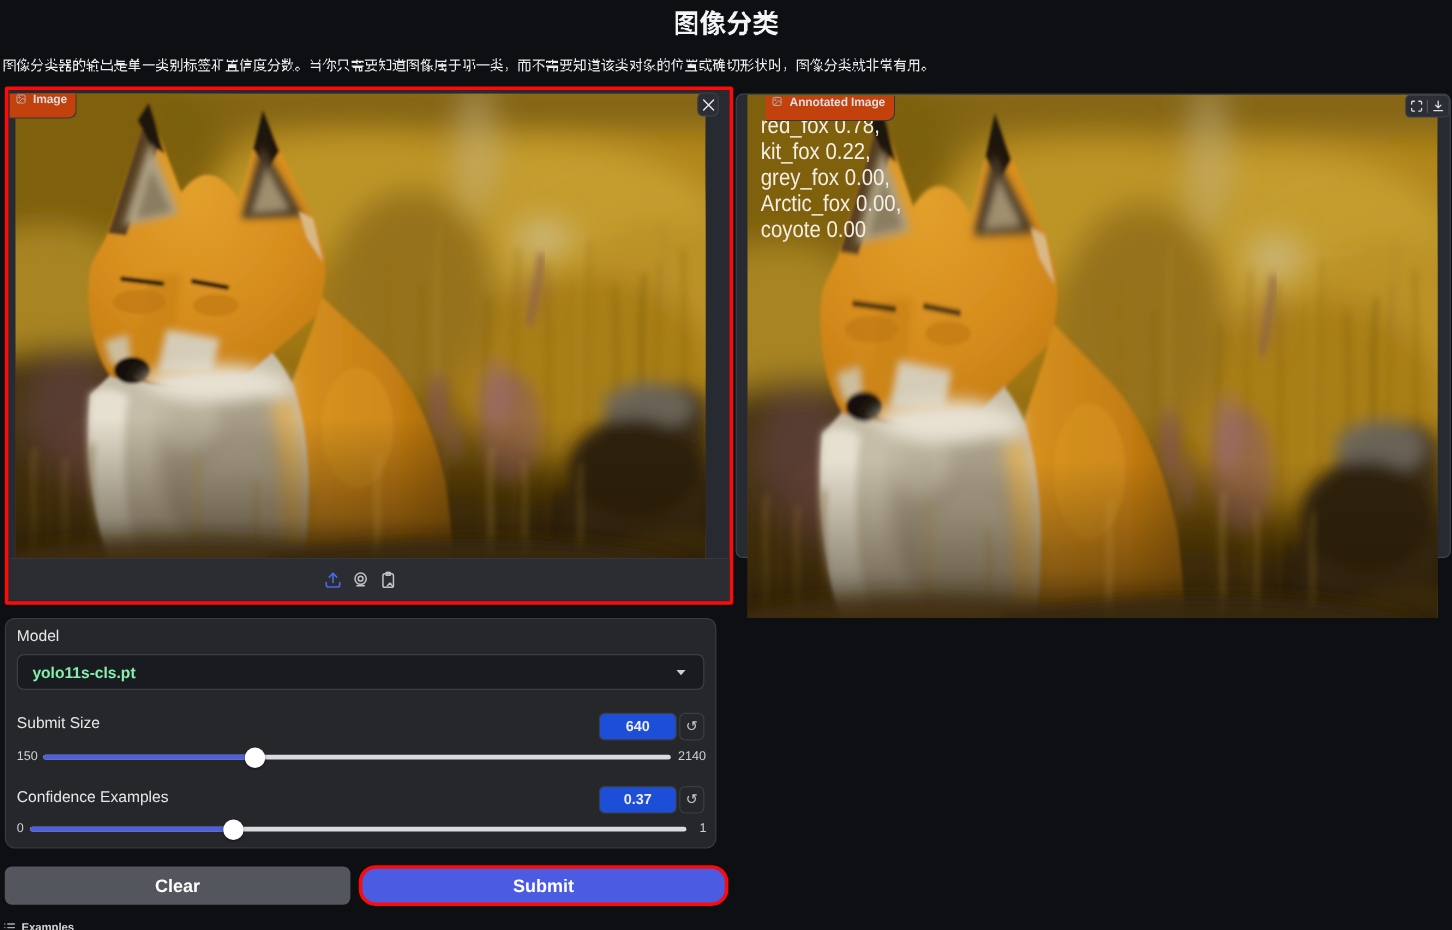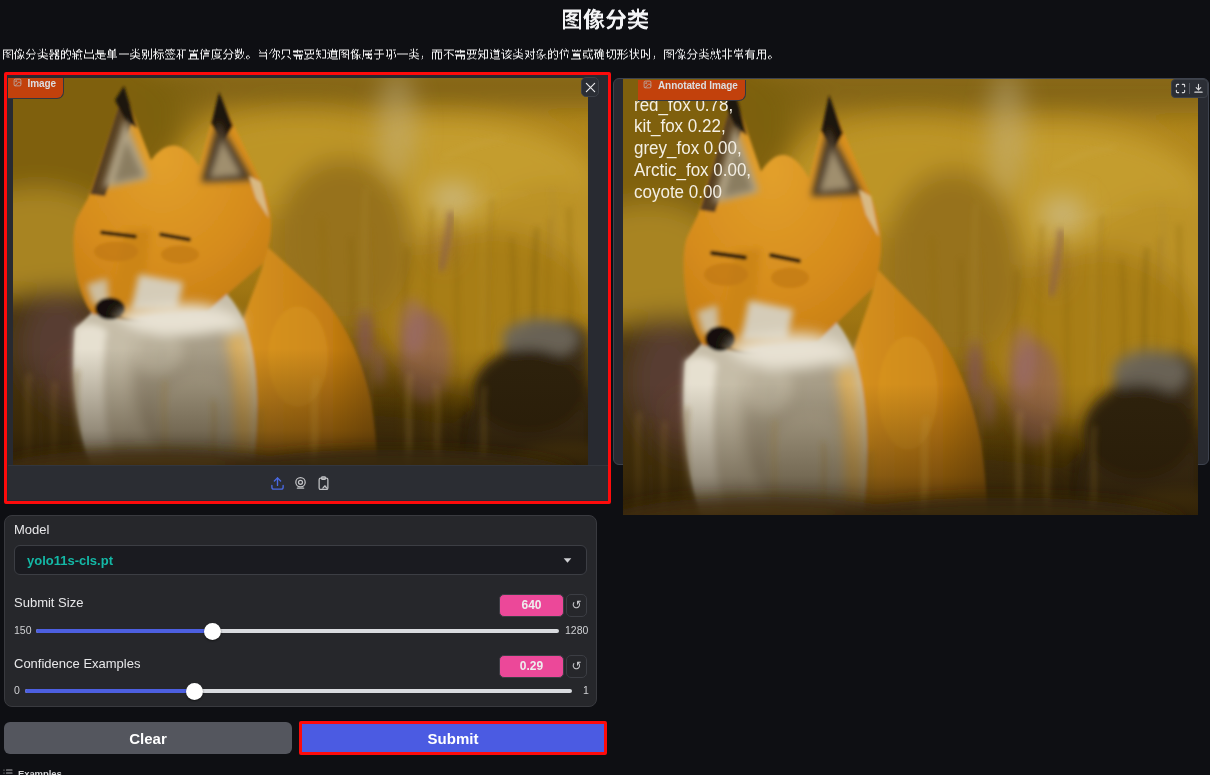--- a/index.html
+++ b/index.html
@@ -1,20 +1,20 @@
 <!DOCTYPE html>
 <html><head><meta charset="utf-8"><style>
 *{margin:0;padding:0;box-sizing:border-box}
 html,body{width:1210px;height:775px;background:#0e0f13;overflow:hidden;position:relative;font-family:"Liberation Sans",sans-serif}
 .abs{position:absolute}
 .foxsvg{display:block;width:100%;height:100%}
 .chip{position:absolute;display:flex;align-items:flex-start;gap:6px;background:#c2410c;border:1px solid #33373f;border-top:none;border-left:none;border-radius:0 0 7px 0;padding:0 7px 0 5px;height:21px;color:#dcdde0;font-size:10px;font-weight:bold;letter-spacing:-0.1px;z-index:5}
 .tbtn{position:absolute;display:flex;align-items:center;justify-content:center;background:#2b2e35;border:1px solid #3c4048;border-radius:6px;z-index:5}
 .lab{color:#e7e7e9;font-size:13px}
-.numbox{position:absolute;background:#ec4899;border:1px solid #3c3e44;border-radius:5px;color:#eee;font-size:12px;font-weight:bold;text-align:center;line-height:21px}
+.numbox{position:absolute;background:#1d4ed8;border:1px solid #3c3e44;border-radius:5px;color:#eee;font-size:12px;font-weight:bold;text-align:center;line-height:21px}
 .rstbtn{position:absolute;background:#26272b;border:1px solid #3c3e44;border-radius:5px;color:#c8c9cc;font-size:12px;text-align:center;line-height:21px}
 .slab{color:#cfd0d3;font-size:10.5px}
 .track{position:absolute;height:4px;border-radius:2px;background:#d9dbdf}
 .fill{position:absolute;height:4px;border-radius:2px;background:#4c5fe0}
 .knob{position:absolute;width:17px;height:17px;border-radius:50%;background:#fff;box-shadow:0 1px 2px rgba(0,0,0,.5)}
 </style></head><body>
 <svg class="abs" style="left:561px;top:0" width="90" height="34" viewBox="0 0 90 34">
     <path transform="translate(0,27.4)" fill="#f3f4f6" d="M2 -18H20V2H18V-15H4V2H2ZM3 -1H19V1H3ZM8 -6 9 -7Q10 -7 11 -7Q12 -7 13 -6Q14 -6 14 -6L13 -4Q13 -4 12 -5Q11 -5 10 -5Q9 -6 8 -6ZM9 -16 11 -15Q10 -14 10 -13Q9 -12 8 -11Q7 -10 6 -10Q6 -10 5 -10Q5 -11 5 -11Q4 -11 4 -11Q6 -12 7 -13Q8 -14 9 -16ZM15 -14H15L16 -14L17 -13Q16 -12 15 -11Q14 -9 12 -9Q10 -8 9 -7Q7 -6 5 -6Q5 -6 5 -7Q5 -7 4 -7Q4 -8 4 -8Q5 -8 7 -9Q9 -9 10 -10Q12 -11 13 -12Q14 -13 15 -13ZM9 -12Q9 -11 11 -10Q13 -10 14 -9Q16 -8 18 -8Q18 -8 17 -7Q17 -7 17 -6Q15 -7 13 -7Q11 -8 9 -9Q8 -10 7 -11ZM9 -14H16V-12H8ZM6 -3 7 -5Q8 -5 9 -4Q11 -4 12 -4Q13 -4 14 -3Q15 -3 16 -3L15 -1Q14 -1 12 -2Q11 -2 9 -3Q7 -3 6 -3Z M33 -17H38V-15H33ZM32 -12V-11H40V-12ZM30 -14H42V-9H30ZM33 -8 35 -9Q36 -8 37 -7Q37 -6 38 -5Q38 -3 38 -2Q38 -1 38 -0Q38 1 37 1Q37 2 36 2Q36 2 35 2Q34 2 34 2Q34 1 34 1Q33 0 33 -0Q34 -0 34 -0Q34 -0 35 -0Q35 -0 35 -0Q35 -0 35 -1Q36 -1 36 -2Q36 -2 36 -3Q36 -4 35 -5Q35 -5 35 -6Q34 -7 33 -8ZM34 -7 36 -6Q35 -5 34 -5Q33 -4 32 -3Q31 -3 30 -2Q30 -3 29 -3Q29 -4 28 -4Q29 -4 31 -5Q32 -5 33 -6Q34 -6 34 -7ZM36 -5 37 -4Q37 -3 35 -2Q34 -1 33 -0Q31 1 30 1Q29 1 29 0Q29 -0 28 -1Q30 -1 31 -2Q32 -2 34 -3Q35 -4 36 -5ZM41 -8 43 -7Q42 -6 41 -6Q40 -5 39 -5Q38 -5 37 -4L36 -6Q37 -6 38 -6Q39 -7 39 -7Q40 -8 41 -8ZM32 -19 35 -18Q34 -16 33 -15Q31 -13 29 -12Q29 -12 29 -12Q28 -12 28 -13Q28 -13 28 -13Q29 -14 30 -15Q31 -16 31 -17Q32 -18 32 -19ZM37 -17H38L38 -17L40 -16Q39 -15 38 -14Q37 -13 36 -12Q36 -13 36 -13Q35 -14 35 -14Q35 -14 36 -15Q36 -15 37 -16Q37 -16 37 -17ZM40 -6Q41 -5 41 -4Q41 -3 42 -3Q43 -2 44 -1Q43 -1 43 -0Q42 0 42 1Q41 -0 40 -2Q39 -4 38 -6ZM35 -13H37V-13Q37 -13 37 -12Q37 -11 36 -10Q36 -9 35 -8Q34 -8 33 -7Q32 -6 30 -5Q29 -6 29 -6Q29 -7 28 -7Q30 -7 31 -8Q33 -9 33 -9Q34 -10 34 -11Q35 -12 35 -12Q35 -13 35 -13ZM27 -19 30 -18Q29 -16 28 -14Q27 -12 26 -11Q25 -9 24 -8Q24 -8 23 -8Q23 -9 23 -9Q23 -10 22 -10Q23 -11 24 -13Q25 -14 26 -16Q27 -17 27 -19ZM25 -12 28 -15 28 -15V2H25Z M48 -11H60V-8H48ZM59 -11H62Q62 -11 62 -10Q62 -10 62 -10Q62 -10 62 -9Q62 -7 62 -5Q62 -3 62 -2Q61 -1 61 -0Q61 0 61 1Q60 1 60 1Q59 2 59 2Q58 2 57 2Q56 2 55 2Q55 1 55 0Q55 -0 55 -1Q55 -1 56 -1Q57 -1 57 -1Q58 -1 58 -1Q59 -1 59 -2Q59 -3 59 -5Q59 -7 59 -10ZM51 -18 54 -18Q53 -16 52 -14Q51 -12 49 -11Q48 -9 47 -8Q47 -8 46 -9Q46 -9 45 -10Q45 -10 45 -10Q46 -11 47 -12Q48 -14 49 -15Q50 -17 51 -18ZM59 -18Q60 -17 60 -16Q61 -15 62 -14Q63 -13 64 -12Q65 -11 65 -10Q65 -10 65 -10Q64 -9 64 -9Q64 -9 63 -8Q62 -9 61 -10Q61 -11 60 -12Q59 -14 58 -15Q57 -16 57 -17ZM52 -10H55Q55 -8 54 -6Q54 -5 53 -3Q52 -1 51 -0Q49 1 47 2Q47 2 46 1Q46 1 46 0Q46 -0 45 -0Q47 -1 49 -2Q50 -3 51 -4Q51 -6 52 -7Q52 -8 52 -10Z M67 -15H87V-12H67ZM67 -6H87V-4H67ZM82 -18 85 -18Q84 -17 83 -16Q83 -15 82 -14L80 -15Q80 -16 81 -16Q81 -17 81 -17Q82 -18 82 -18ZM76 -19H78V-8H76ZM70 -17 72 -18Q73 -18 73 -17Q74 -16 74 -15L72 -14Q71 -15 71 -16Q70 -17 70 -17ZM76 -8H78Q78 -6 78 -5Q78 -4 77 -3Q76 -2 75 -1Q74 0 72 1Q71 2 68 2Q68 2 68 1Q67 1 67 0Q67 -0 67 -1Q69 -1 71 -1Q72 -2 73 -2Q74 -3 75 -4Q75 -5 75 -6Q75 -7 76 -8ZM75 -13 77 -13Q76 -11 75 -10Q73 -9 72 -8Q70 -7 69 -7Q68 -7 68 -8Q68 -8 67 -8Q67 -9 67 -9Q68 -10 70 -10Q72 -11 73 -12Q74 -12 75 -13ZM78 -5Q79 -3 82 -2Q84 -1 87 -1Q87 -0 87 0Q87 1 86 1Q86 2 86 2Q83 2 81 1Q79 -0 78 -1Q77 -3 76 -5ZM76 -11 78 -13Q79 -13 80 -12Q81 -12 82 -11Q84 -11 85 -10Q86 -10 87 -9L85 -7Q85 -7 84 -8Q83 -9 81 -9Q80 -10 79 -10Q77 -11 76 -11Z"></path>
   </svg>
 <svg class="abs" style="left:2px;top:44px" width="782" height="22" viewBox="0 0 782 22">
@@ -383,41 +383,41 @@
     </svg>
 <div style="width:1px;height:11px;background:#53565e;margin:0 3px"></div>
 <svg width="11" height="11" viewBox="0 0 24 24" fill="none" stroke="#dcdcde" stroke-width="2.4" stroke-linecap="round" stroke-linejoin="round">
       <path d="M12 3v12M7 10l5 5 5-5M4 20h16"></path>
     </svg>
 </div>
 
 <div class="abs" style="left:4px;top:515px;width:593px;height:192px;background:#26272b;border:1px solid #393a3f;border-radius:8px"></div>
 <div class="abs lab" style="left:14px;top:522px">Model</div>
 <div class="abs" style="left:14px;top:545px;width:573px;height:30px;background:#1a1b20;border:1px solid #3c3e44;border-radius:6px;display:flex;align-items:center;padding:0 12px;justify-content:space-between">
-<span style="color:#14b8a6;font-size:13px;font-weight:bold">yolo11s-cls.pt</span>
+<span style="color:#86efac;font-size:13px;font-weight:bold">yolo11s-cls.pt</span>
 <svg width="13" height="13" viewBox="0 0 24 24" fill="#cfd0d3">
       <path d="M5 8l7 8 7-8z"></path>
     </svg>
 </div>
 <div class="abs lab" style="left:14px;top:595px">Submit Size</div>
 <div class="numbox" style="left:499px;top:594px;width:65px;height:23px">640</div>
 <div class="rstbtn" style="left:566px;top:594px;width:21px;height:23px">↺</div>
 <div class="abs slab" style="left:14px;top:624px">150</div>
-<div class="abs slab" style="left:565px;top:624px">1280</div>
+<div class="abs slab" style="left:565px;top:624px">2140</div>
 <div class="track" style="left:36px;top:629px;width:523px"></div>
 <div class="fill" style="left:36px;top:629px;width:176px"></div>
 <div class="knob" style="left:204px;top:622.5px"></div>
 <div class="abs lab" style="left:14px;top:656px">Confidence Examples</div>
-<div class="numbox" style="left:499px;top:655px;width:65px;height:23px">0.29</div>
+<div class="numbox" style="left:499px;top:655px;width:65px;height:23px">0.37</div>
 <div class="rstbtn" style="left:566px;top:655px;width:21px;height:23px">↺</div>
 <div class="abs slab" style="left:14px;top:684px">0</div>
 <div class="abs slab" style="left:583px;top:684px">1</div>
 <div class="track" style="left:25px;top:689px;width:547px"></div>
 <div class="fill" style="left:25px;top:689px;width:170px"></div>
 <div class="knob" style="left:186px;top:682.5px"></div>
 
 <div class="abs" style="left:4px;top:722px;width:288px;height:32px;background:#54565e;border-radius:6px;display:flex;align-items:center;justify-content:center;color:#fff;font-size:15px;font-weight:bold">Clear</div>
-<div class="abs" style="left:299px;top:721px;width:308px;height:34px;border:3.5px solid #fd0b0b;border-radius:2px;display:flex;align-items:center;justify-content:center;background:#4b5be2;color:#fff;font-size:15px;font-weight:bold">Submit</div>
+<div class="abs" style="left:299px;top:721px;width:308px;height:34px;border:3.5px solid #fd0b0b;border-radius:14px;display:flex;align-items:center;justify-content:center;background:#4b5be2;color:#fff;font-size:15px;font-weight:bold">Submit</div>
 
 <div class="abs" style="left:2px;top:767px;display:flex;align-items:center;gap:4px;color:#d4d5d7;font-size:9.5px;font-weight:bold;letter-spacing:-0.1px">
 <svg width="12" height="12" viewBox="0 0 24 24" fill="none" stroke="#a9aaad" stroke-width="2.4" stroke-linecap="round">
       <path d="M4 6h.01M4 12h.01M4 18h.01M9 6h11M9 12h11M9 18h11"></path>
     </svg>
 Examples</div>
 </body></html>

